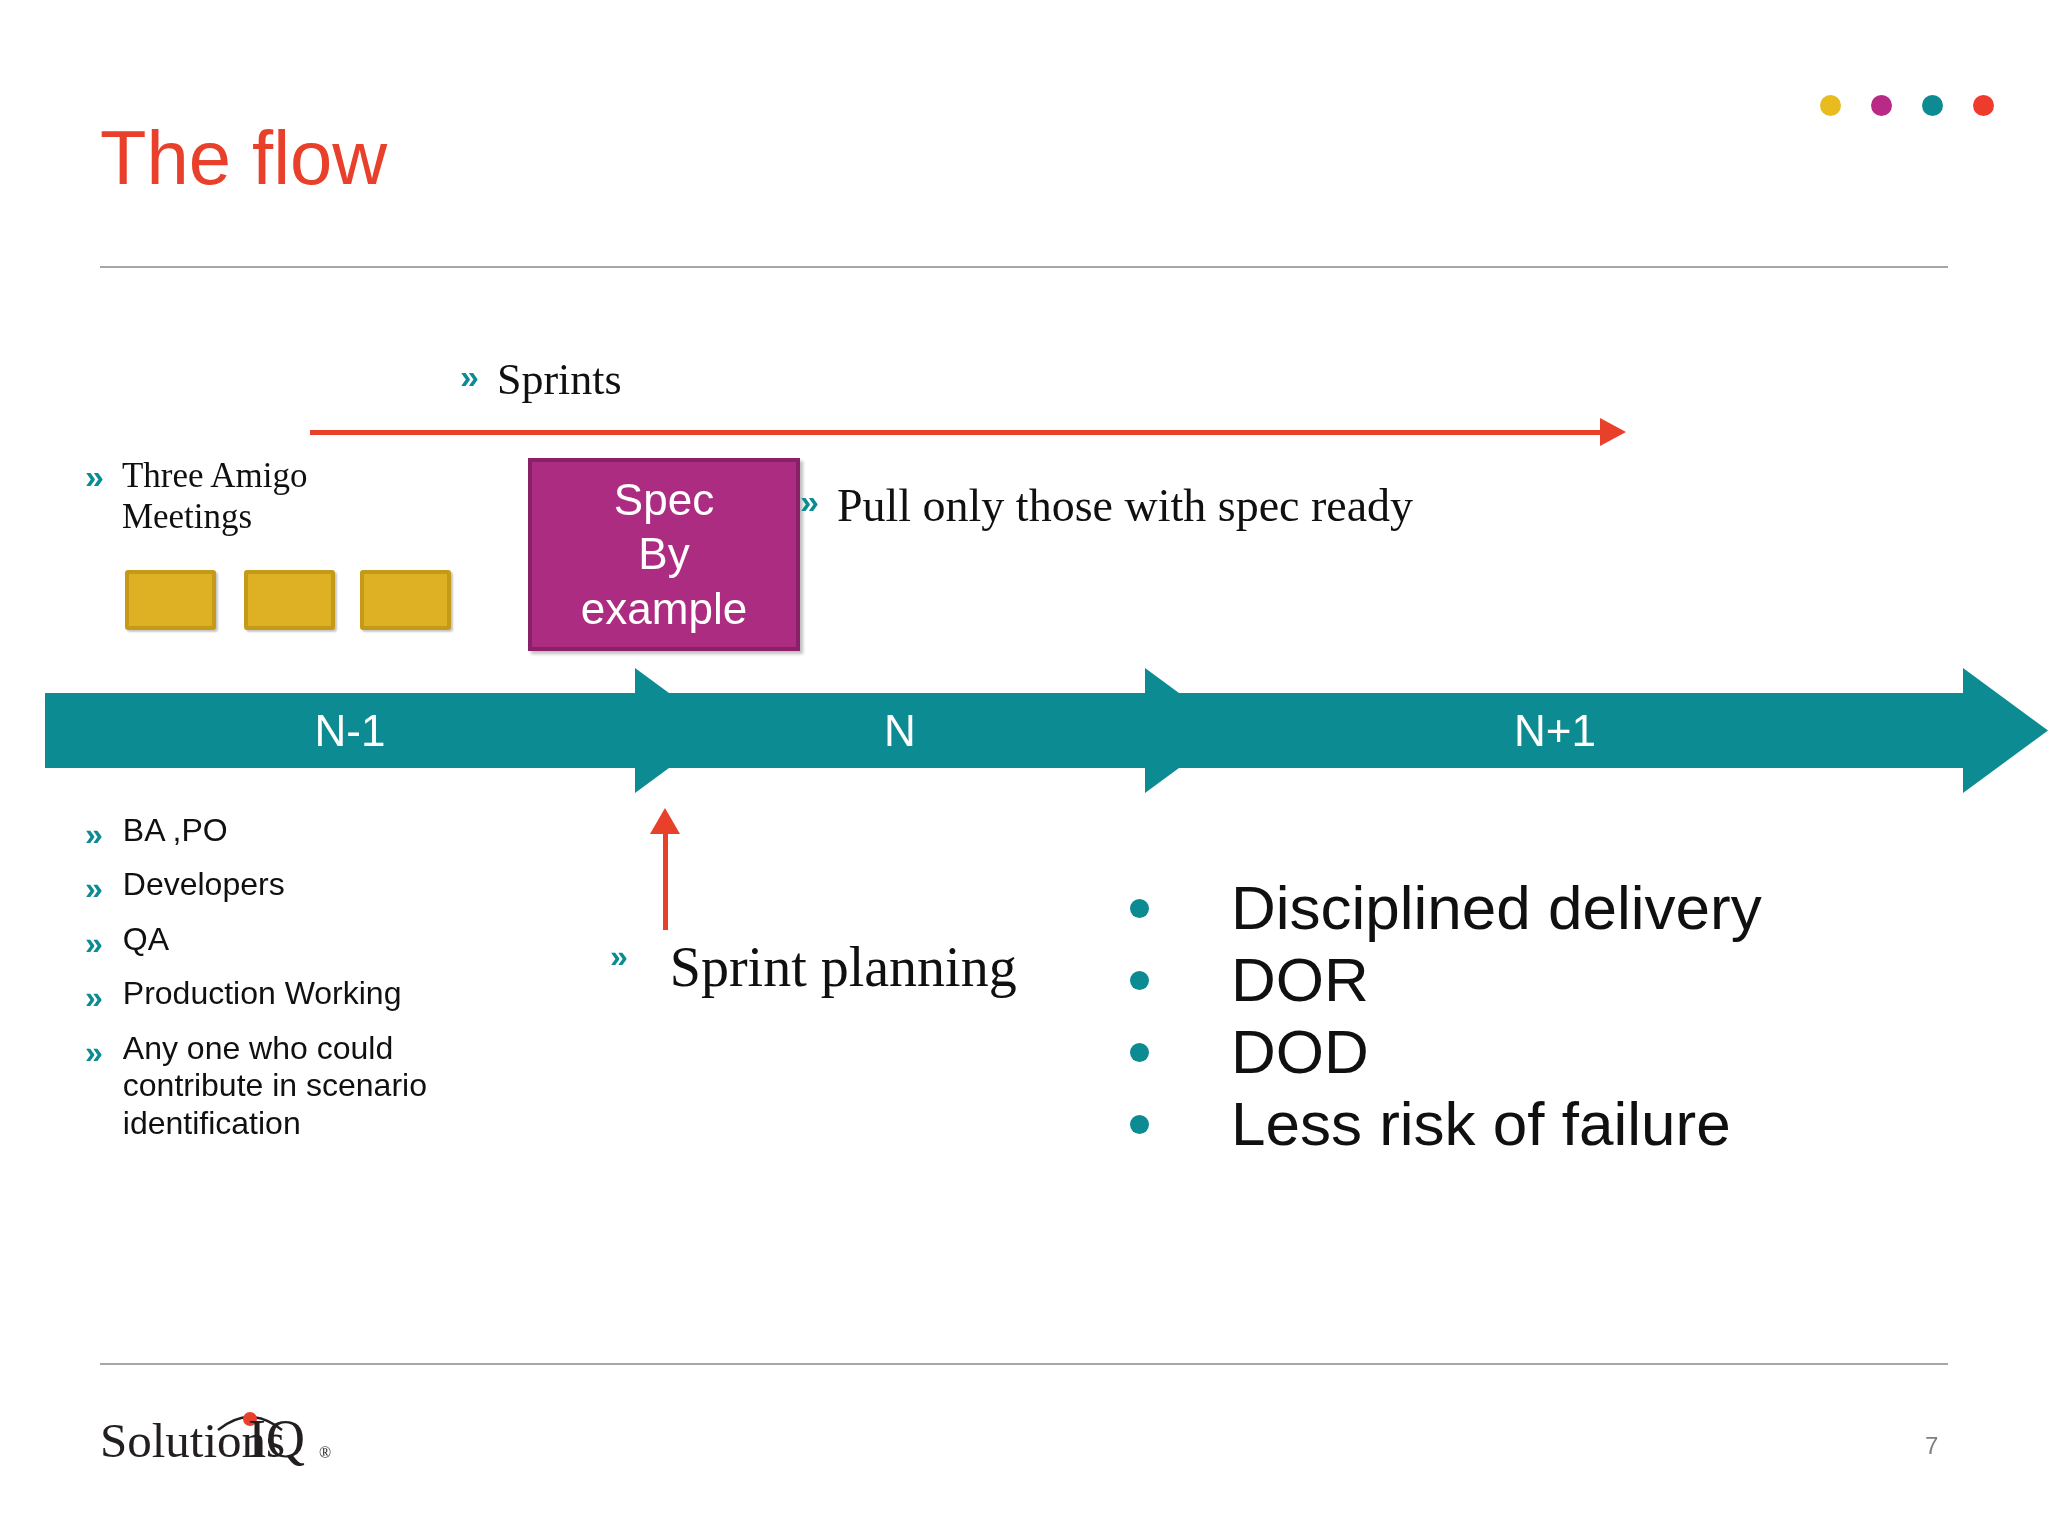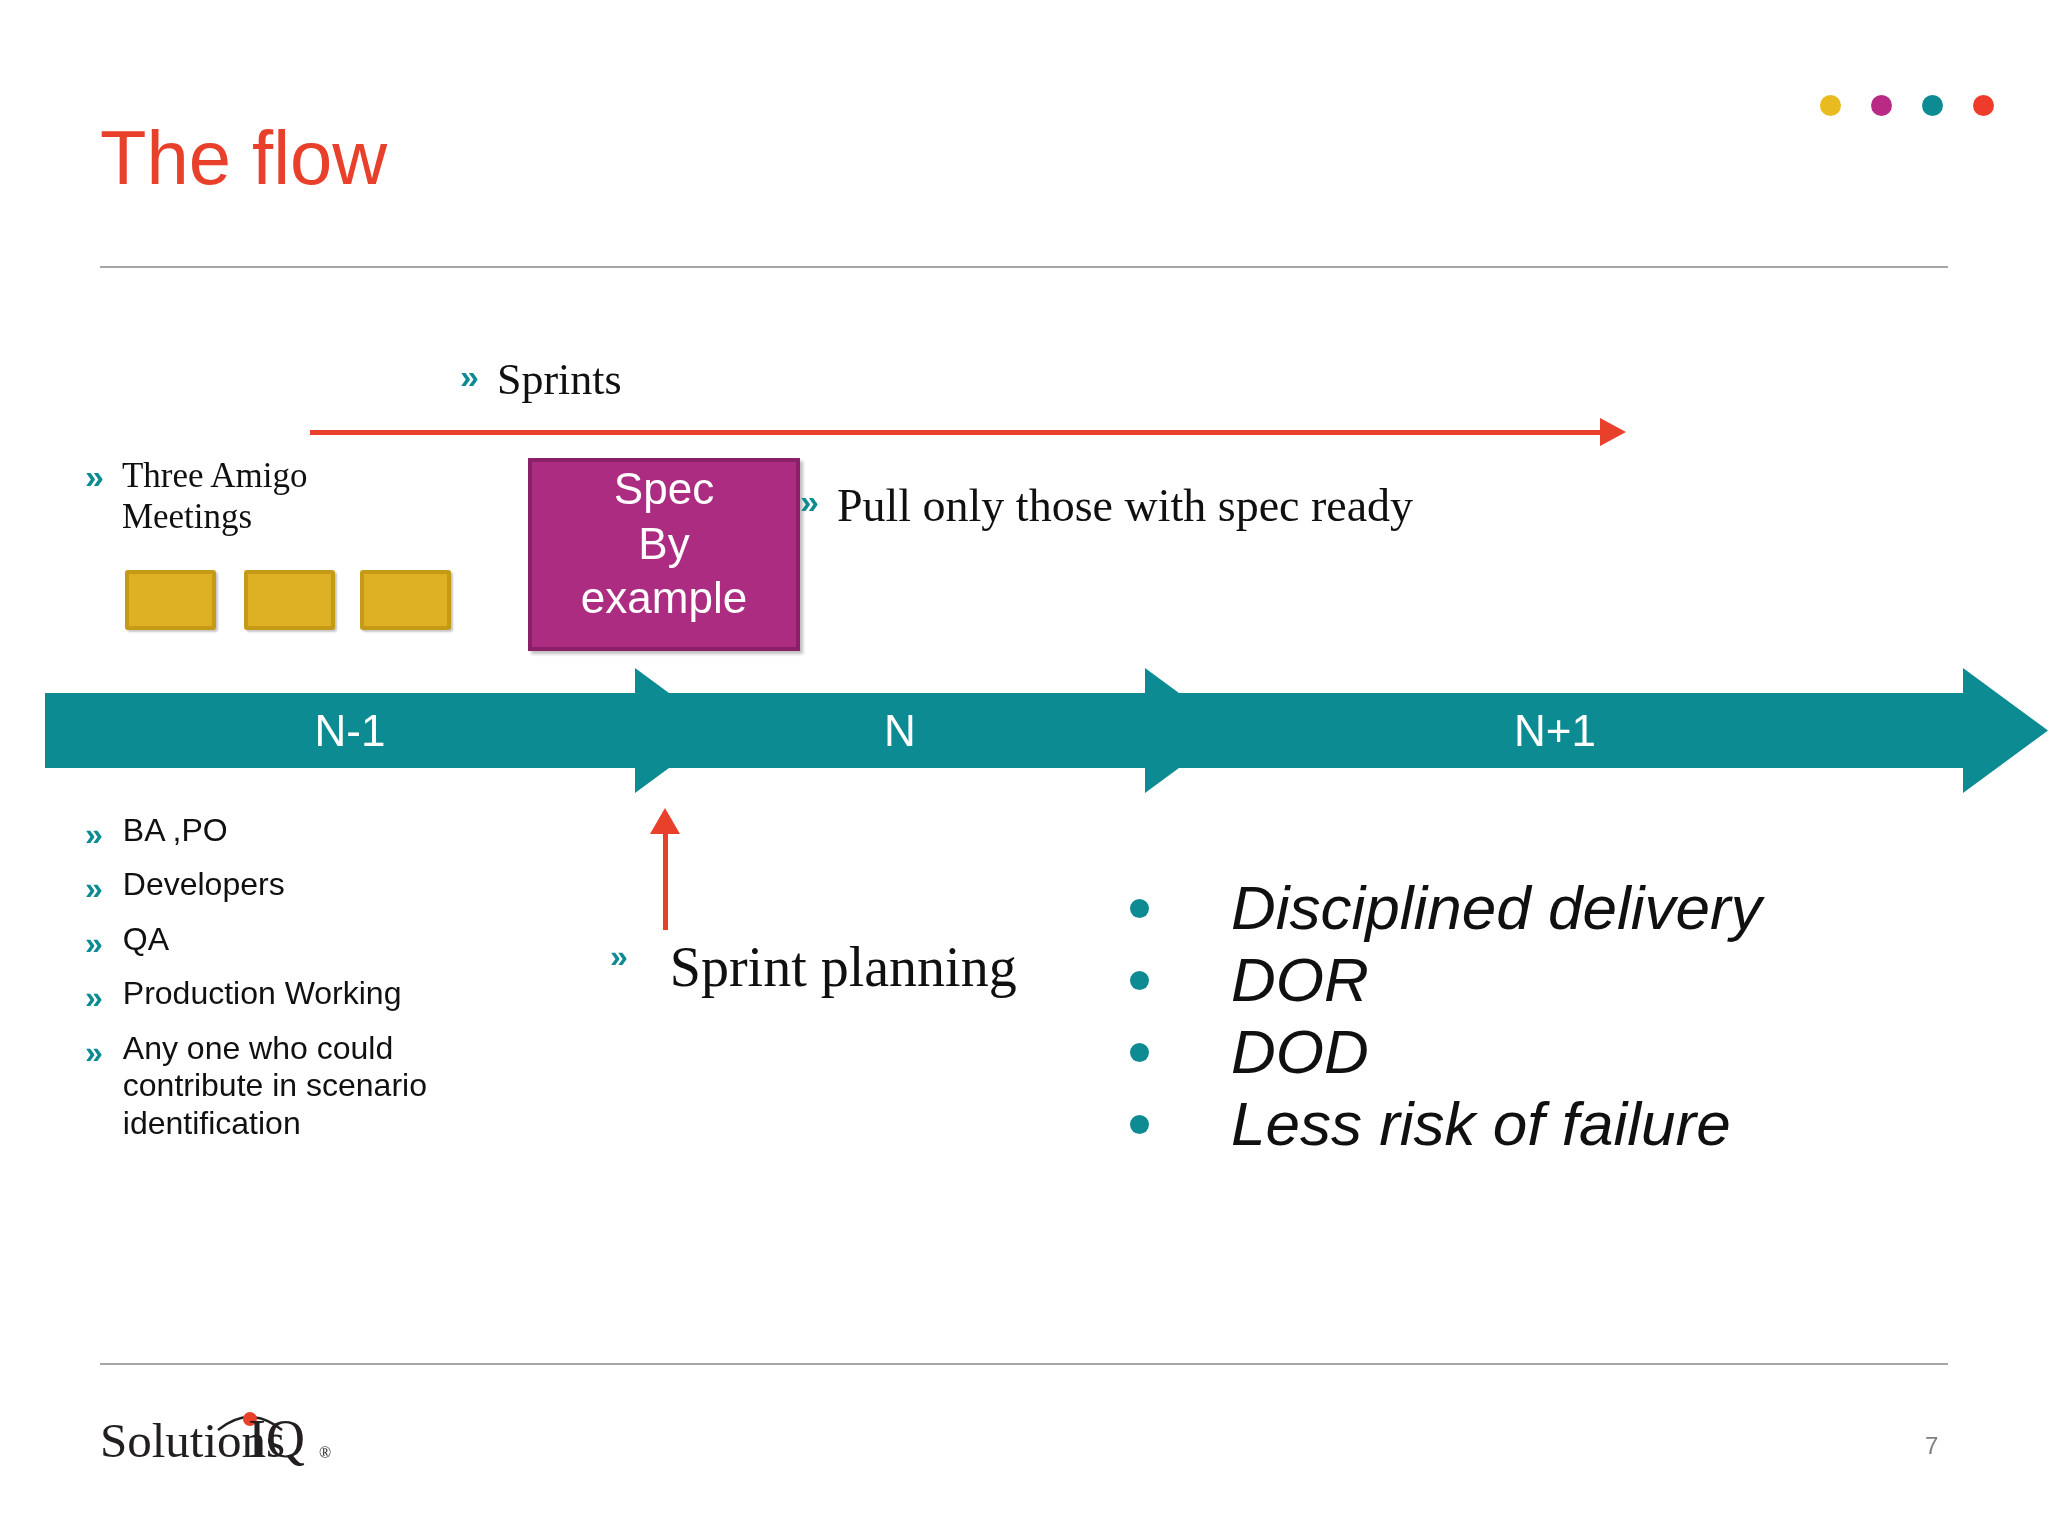--- a/index.html
+++ b/index.html
@@ -42,21 +42,21 @@
 
   .goldbox{position:absolute;width:83px;height:52px;background:#ddb123;border:4px solid #c49a16;border-radius:3px;
            box-shadow:2px 2px 2px rgba(0,0,0,.22);}
   #gold1{left:125px;top:570px;}
   #gold2{left:244px;top:570px;}
   #gold3{left:360px;top:570px;}
 
   
   #specbox{position:absolute;left:528px;top:458px;width:264px;height:185px;background:#ab2c80;
            border:4px solid #8a2068;box-shadow:3px 3px 3px rgba(0,0,0,.25);
-           display:flex;flex-direction:column;align-items:center;justify-content:flex-start;}
+           display:flex;flex-direction:column;align-items:center;justify-content:center;}
   #specbox .sline{color:#ffffff;font-size:44px;line-height:1.24;font-family:"Liberation Sans",sans-serif;text-align:center;}
 
   
   #pull-item{left:800px;top:480px;}
   #pull-item .txt{font-size:46px;}
 
   
   #flowbar{position:absolute;left:45px;top:668px;width:2003px;height:125px;}
 
   
@@ -68,21 +68,21 @@
   
   .red-up-line{position:absolute;left:663px;top:830px;width:5px;height:100px;background:#e8402a;}
   .red-up-head{position:absolute;left:650px;top:808px;width:0;height:0;
       border-left:15px solid transparent;border-right:15px solid transparent;border-bottom:26px solid #e8402a;}
   #sprintplan-item{left:610px;top:935px;}
   #sprintplan-item .txt{font-size:56px;margin-left:24px;}
   #sprintplan-item .chev{font-size:32px;top:5px;}
 
   
   #rightlist{position:absolute;left:1130px;top:872px;}
-  #rightlist .row{display:flex;align-items:center;height:72px;font-style:italic;}
+  #rightlist .row{display:flex;align-items:center;height:72px;}
   #rightlist .bdot{width:19px;height:19px;border-radius:50%;background:#0d8b92;margin-right:82px;flex:0 0 auto;}
   #rightlist .txt{color:#101010;font-size:62px;line-height:1;font-family:"Liberation Sans",sans-serif;}
 
   
   #logo{position:absolute;left:100px;top:1400px;height:70px;}
   #pagenum{position:absolute;left:1925px;top:1432px;color:#808080;font-size:24px;
            font-family:"Liberation Sans",sans-serif;}
 </style>
 </head>
 <body>

